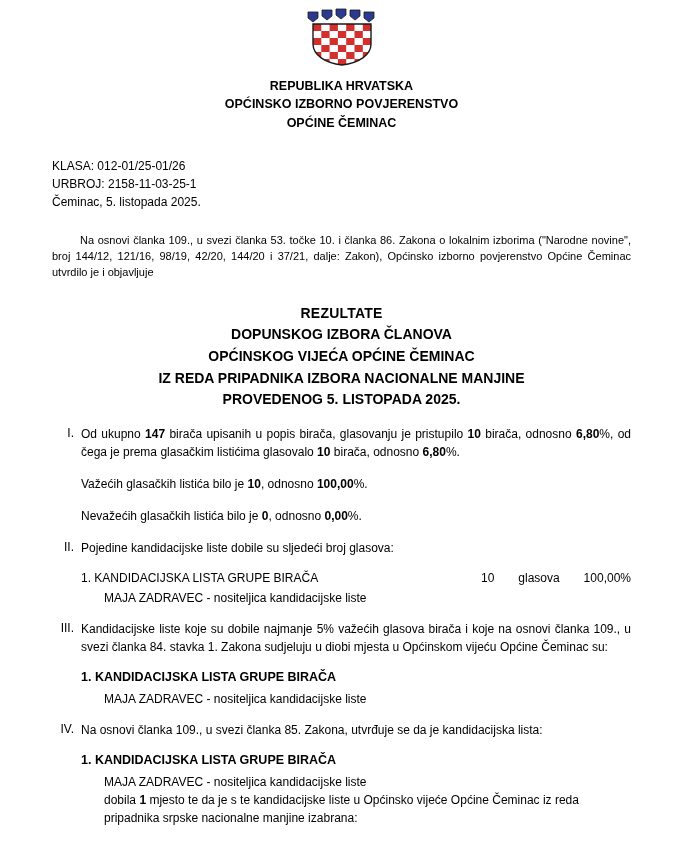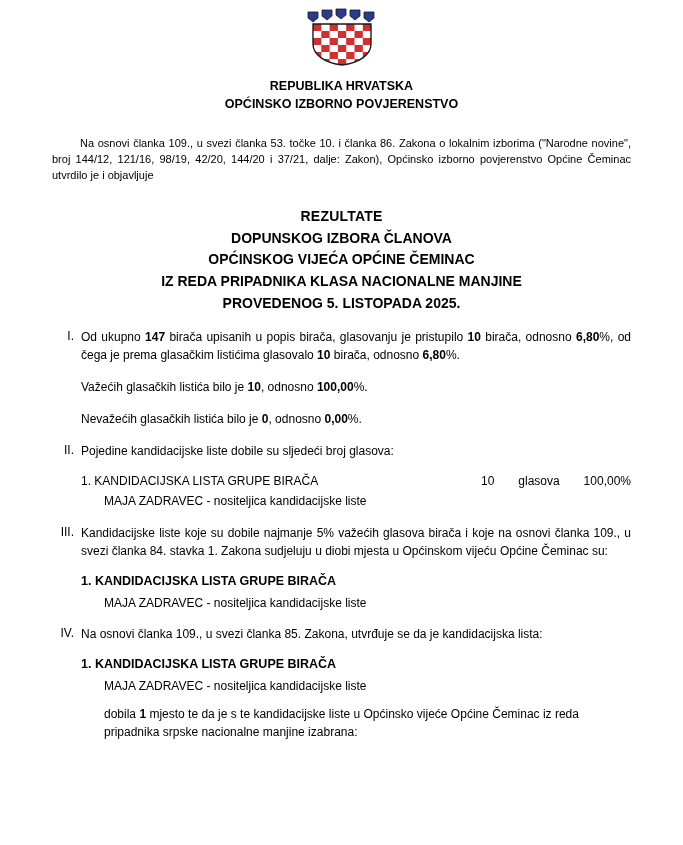--- a/index.html
+++ b/index.html
@@ -104,21 +104,20 @@
     margin-left: 29px;
     font-weight: bold;
     font-size: 12.5px;
   }
   .cand-sub {
     margin-top: 5px;
     margin-left: 52px;
     font-size: 12px;
   }
   .cand-body {
-    margin-top: 11px;
     margin-left: 52px;
     font-size: 12px;
     line-height: 1.5;
   }
 </style>
 </head>
 <body>
 
 <div class="page">
 
@@ -162,32 +161,38 @@
           <rect x="52.5" y="51" width="8.3" height="7"></rect>
         </g>
       </g>
       <path d="M11,16 L69,16 L69,36 C69,47 57,55 40,57 C23,55 11,47 11,36 Z" fill="none" stroke="#1a1a1a" stroke-width="1.4"></path>
     </svg>
   </div>
 
   <div class="header-block">
     <div>REPUBLIKA HRVATSKA</div>
     <div>OPĆINSKO IZBORNO POVJERENSTVO</div>
-  </div>
-
+    <div>OPĆINE ČEMINAC</div>
+  </div>
+
+  <div class="meta">
+    <div>KLASA: 012-01/25-01/26</div>
+    <div>URBROJ: 2158-11-03-25-1</div>
+    <div>Čeminac, 5. listopada 2025.</div>
+  </div>
 
   <div class="intro">
     <span class="indent"></span><span>Na osnovi članka 109., u svezi članka 53. točke 10. i članka 86. Zakona o lokalnim izborima ("Narodne novine", broj 144/12, 121/16, 98/19, 42/20, 144/20 i 37/21, dalje: Zakon), Općinsko izborno povjerenstvo Općine Čeminac utvrdilo je i objavljuje</span>
   </div>
 
   <div class="title-block">
     <div class="t1">REZULTATE</div>
     <div>DOPUNSKOG IZBORA ČLANOVA</div>
     <div>OPĆINSKOG VIJEĆA OPĆINE ČEMINAC</div>
-    <div>IZ REDA PRIPADNIKA KLASA NACIONALNE MANJINE</div>
+    <div>IZ REDA PRIPADNIKA IZBORA NACIONALNE MANJINE</div>
     <div>PROVEDENOG 5. LISTOPADA 2025.</div>
   </div>
 
   <div class="body-section">
 
     <div class="para">
       <div class="rn">I.</div>
       <div class="ptext"><span>Od ukupno </span><span class="bold">147</span><span> birača upisanih u popis birača, glasovanju je pristupilo </span><span class="bold">10</span><span> birača, odnosno </span><span class="bold">6,80</span><span>%, od čega je prema glasačkim listićima glasovalo </span><span class="bold">10</span><span> birača, odnosno </span><span class="bold">6,80</span><span>%.</span></div>
     </div>
 

